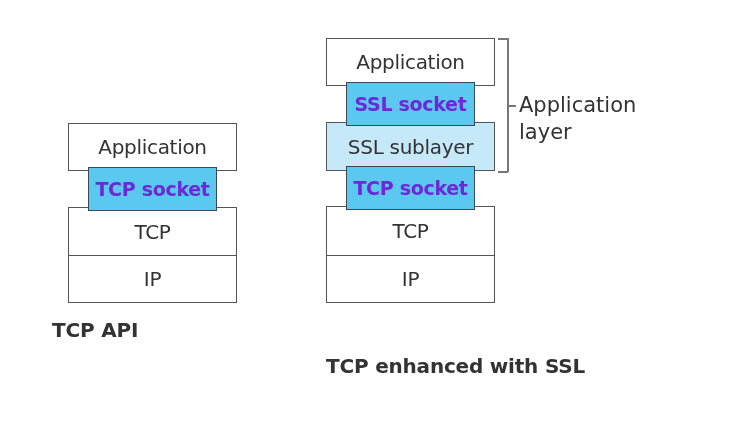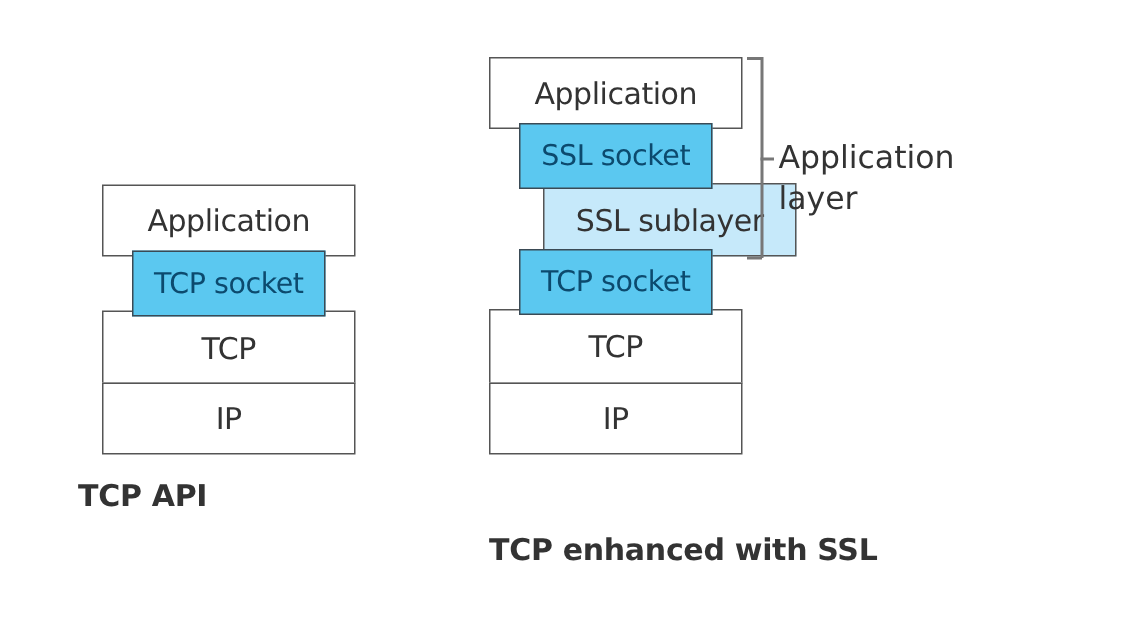--- a/index.html
+++ b/index.html
@@ -1,21 +1,21 @@
 <!DOCTYPE html>
 <html><head>
   <meta charset="utf-8">
   <style>
     html, body { margin:0; padding:0; background:#ffffff; }
     body { width:756px; height:424px; position:relative; overflow:hidden;
            font-family:"DejaVu Sans", sans-serif; color:#333333; }
     .box { position:absolute; box-sizing:border-box; border:1.5px solid #555555;
            background:#ffffff; display:flex; align-items:center; justify-content:center;
            font-size:20px; color:#333333; letter-spacing:-0.3px; }
-    .socket { background:#5bc8f0; border:1.5px solid #3a4a55; z-index:2; font-size:19px; color:#0c4a6e; }
+    .socket { background:#5bc8f0; border:1.5px solid #3a4a55; z-index:2; font-size:19px; color:#6d28d9;font-weight:bold; }
     .sublayer { background:#c6e9fa; border:1.5px solid #555555; }
     .caption { position:absolute; font-weight:bold; font-size:20px; color:#333333; letter-spacing:-0.2px; }
     .bracket-label { position:absolute; font-size:21px; line-height:27px; color:#333333; }
     .line { position:absolute; background:#777777; }
   </style>
 </head>
 <body>
 
 <div>
 
@@ -35,21 +35,21 @@
     <div class="caption" style="left:52px; top:318px;">TCP API</div>
   </div>
 
   <div>
     <div class="box" style="left:326px; top:38px; width:169px; height:48px;">
       <span>Application</span>
     </div>
     <div class="box socket" style="left:346px; top:82px; width:129px; height:44px;">
       <span>SSL socket</span>
     </div>
-    <div class="box sublayer" style="left:326px; top:122px; width:169px; height:49px;margin-left:36px;">
+    <div class="box sublayer" style="left:326px; top:122px; width:169px; height:49px;">
       <span>SSL sublayer</span>
     </div>
     <div class="box socket" style="left:346px; top:166px; width:129px; height:44px;">
       <span>TCP socket</span>
     </div>
     <div class="box" style="left:326px; top:206px; width:169px; height:50px;">
       <span>TCP</span>
     </div>
     <div class="box" style="left:326px; top:255px; width:169px; height:48px;">
       <span>IP</span>

